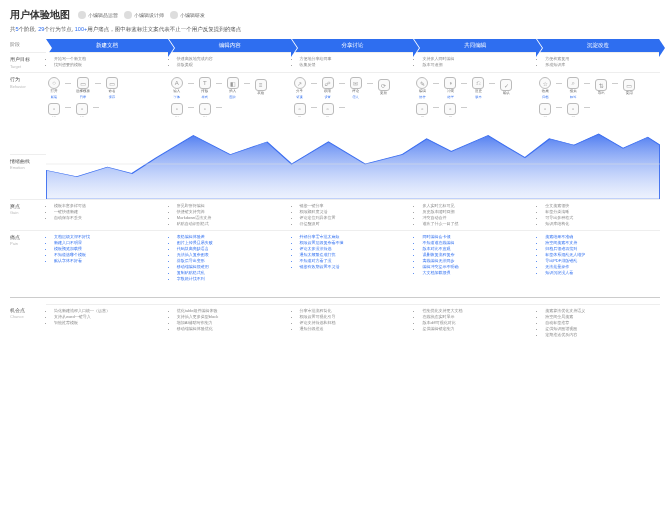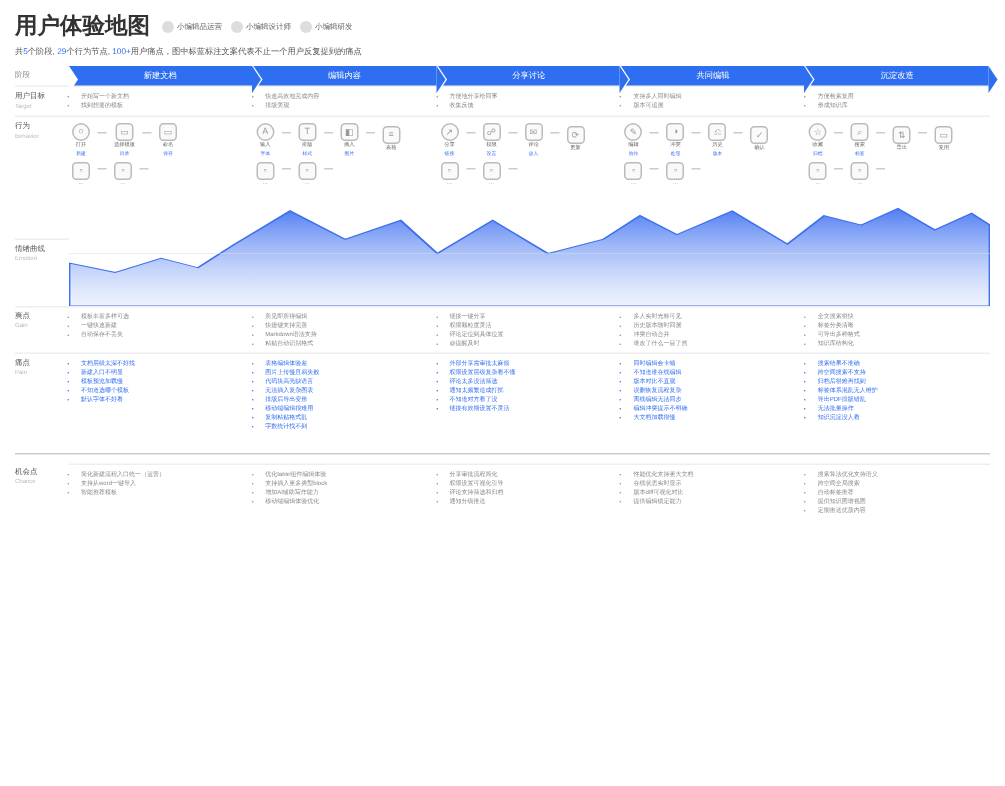--- a/index.html
+++ b/index.html
@@ -1,19 +1,19 @@
 <!DOCTYPE html>
 <html><head>
 <meta charset="utf-8">
 <style>
 html,body{margin:0;padding:0;background:#fff;font-family:-apple-system,"PingFang SC","Microsoft YaHei",sans-serif;color:#333}
 *{box-sizing:border-box}
 .page{width:670px;padding:8px 10px}
 .header{display:flex;align-items:center;gap:8px;margin-bottom:4px}
-.title{font-size:15px;font-weight:600}
+.title{font-size:10px;font-weight:600}
 .avatars{display:flex;gap:6px;align-items:center;font-size:5px;color:#666}
 .av{display:flex;align-items:center;gap:2px}
 .av-ic{width:8px;height:8px;border-radius:50%;background:#ddd;display:inline-block}
 .subtitle{font-size:5.5px;color:#555;margin-bottom:6px}
 .subtitle .hl{color:#2e6ef0}
 .grid{display:grid;grid-template-columns:36px 1fr 1fr 1fr 1fr 1fr;gap:0}
 .stage-row{grid-column:1/-1;display:grid;grid-template-columns:36px 1fr 1fr 1fr 1fr 1fr}
 .stage-lab{font-size:5px;color:#888;padding-top:2px}
 .arrow{position:relative;background:#2e6ef0;color:#fff;font-size:5.5px;text-align:center;padding:3px 0;margin-right:1px}
 .arrow::after{content:"";position:absolute;right:-6px;top:0;border-top:9px solid transparent;border-bottom:9px solid transparent;border-left:6px solid #2e6ef0;z-index:2}

